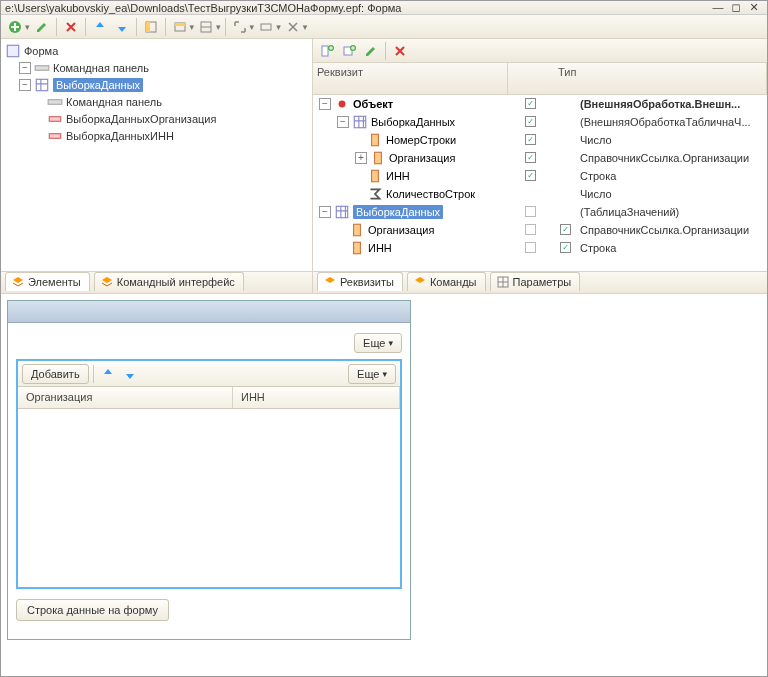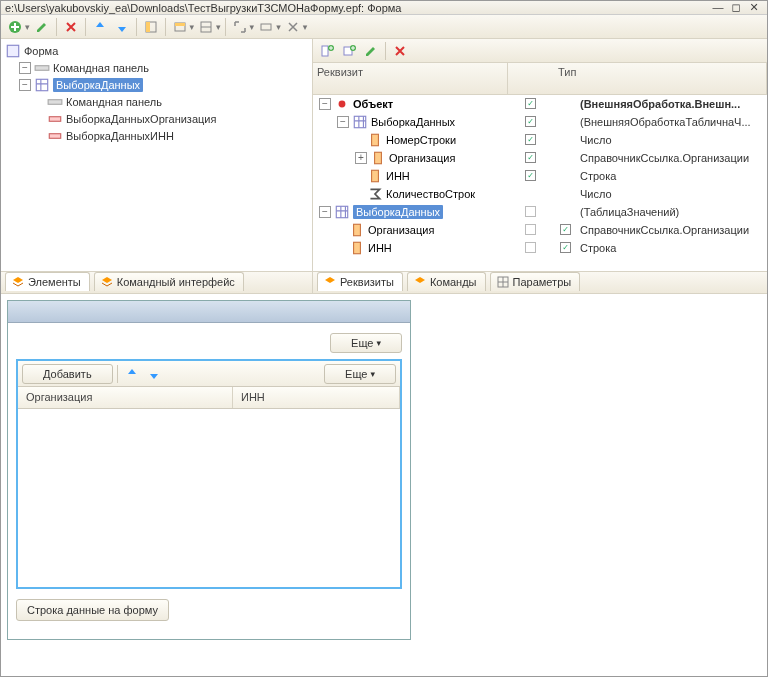--- a/index.html
+++ b/index.html
@@ -39,21 +39,21 @@
   .tabs { display: flex; height: 22px; background: linear-gradient(#faf8f2,#eee9db); border-top: 1px solid #d8d3c4; padding: 0 4px; gap: 4px; align-items: flex-start; }
   .tab { padding: 3px 8px 3px 6px; border: 1px solid #d0cbbb; border-bottom: none; border-radius: 3px 3px 0 0; background: linear-gradient(#fefdf8,#f2eee2); display: flex; align-items: center; gap: 4px; cursor: pointer; color: #333; }
   .tab.active { background: #fff; }
   .tabic { width: 12px; height: 12px; display: inline-flex; }
   .preview-area { flex: 1; background: #fff; padding: 6px; overflow: auto; }
   .preview-frame { width: 404px; border: 1px solid #8aa; background: #fff; }
   .pv-head { height: 22px; background: linear-gradient(#d7e2ee,#b9c9dc); border-bottom: 1px solid #9ab; }
   .pv-body { padding: 10px 8px 12px 8px; }
   .pv-row { display: flex; margin-bottom: 6px; }
   .btn { border: 1px solid #c7c2b2; background: linear-gradient(#fefdf8,#f0ece0); padding: 4px 10px; border-radius: 3px; cursor: pointer; color: #333; display: inline-flex; align-items: center; gap: 3px; }
-  .btn-sm { padding: 3px 20px; }
+  .btn-sm { padding: 3px 8px; }
   .table-frame { border: 2px solid #5fb6f0; height: 230px; display: flex; flex-direction: column; }
   .tbl-tb { height: 26px; border-bottom: 1px solid #cfcabc; display: flex; align-items: center; padding: 0 4px; gap: 2px; background: linear-gradient(#fefdf8,#f2eee2); }
   .tbl-tb .spacer { flex: 1; }
   .tbl-head { display: flex; height: 22px; background: linear-gradient(#fefdf8,#f2eee2); border-bottom: 1px solid #cfcabc; }
   .tbl-h { padding: 4px 8px; color: #444; border-right: 1px solid #d8d3c4; }
   .tbl-rows { flex: 1; background: #fff; }
   .bold { font-weight: bold; }
 </style>
 </head>
 <body>

